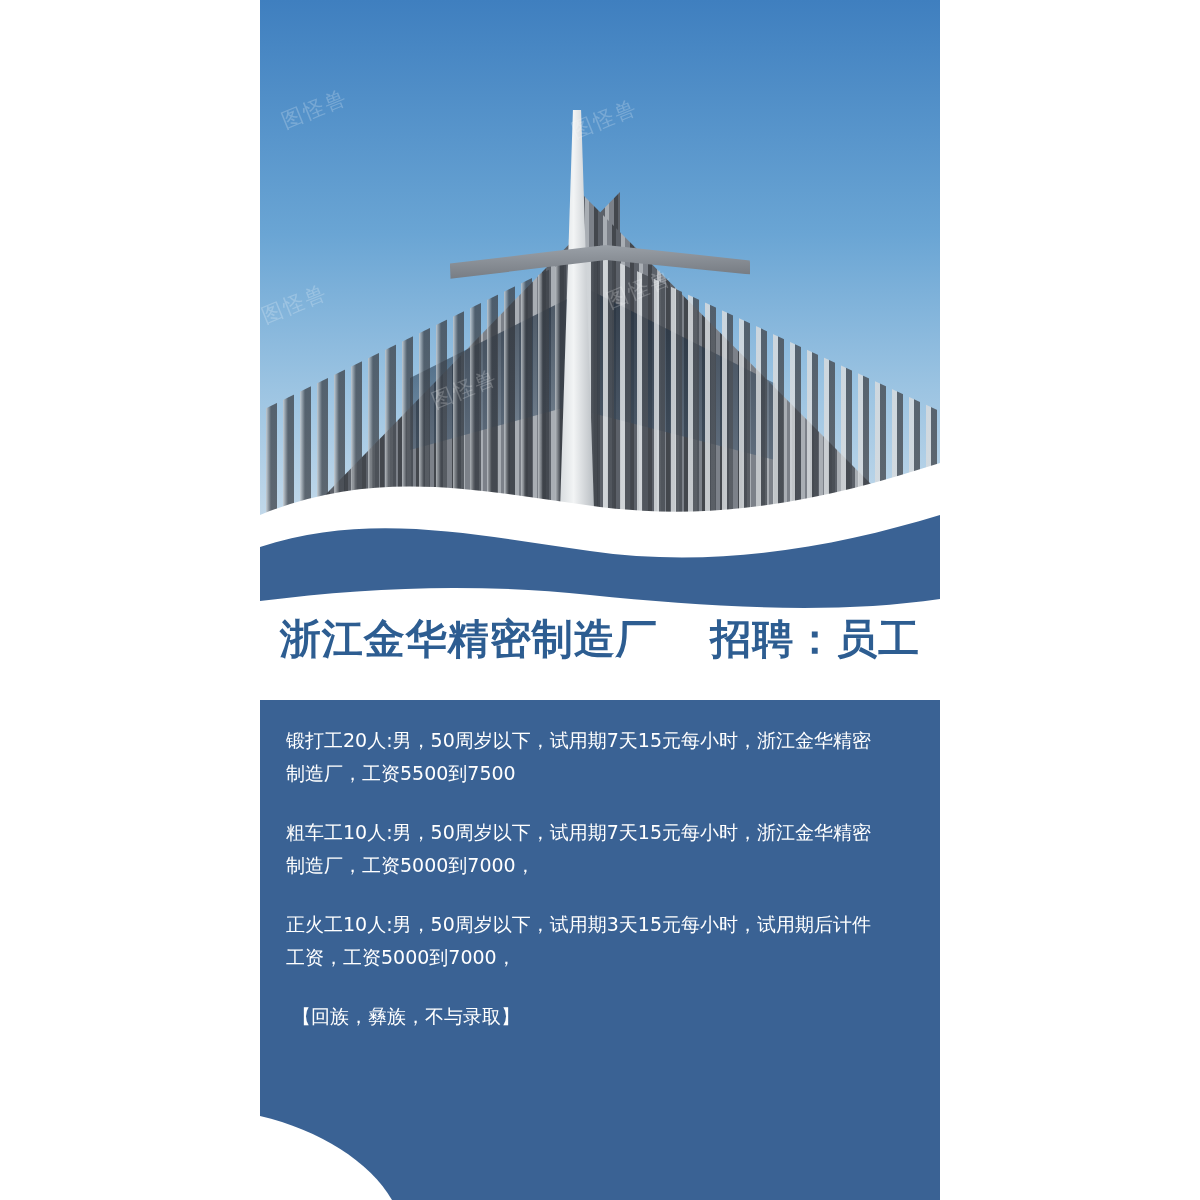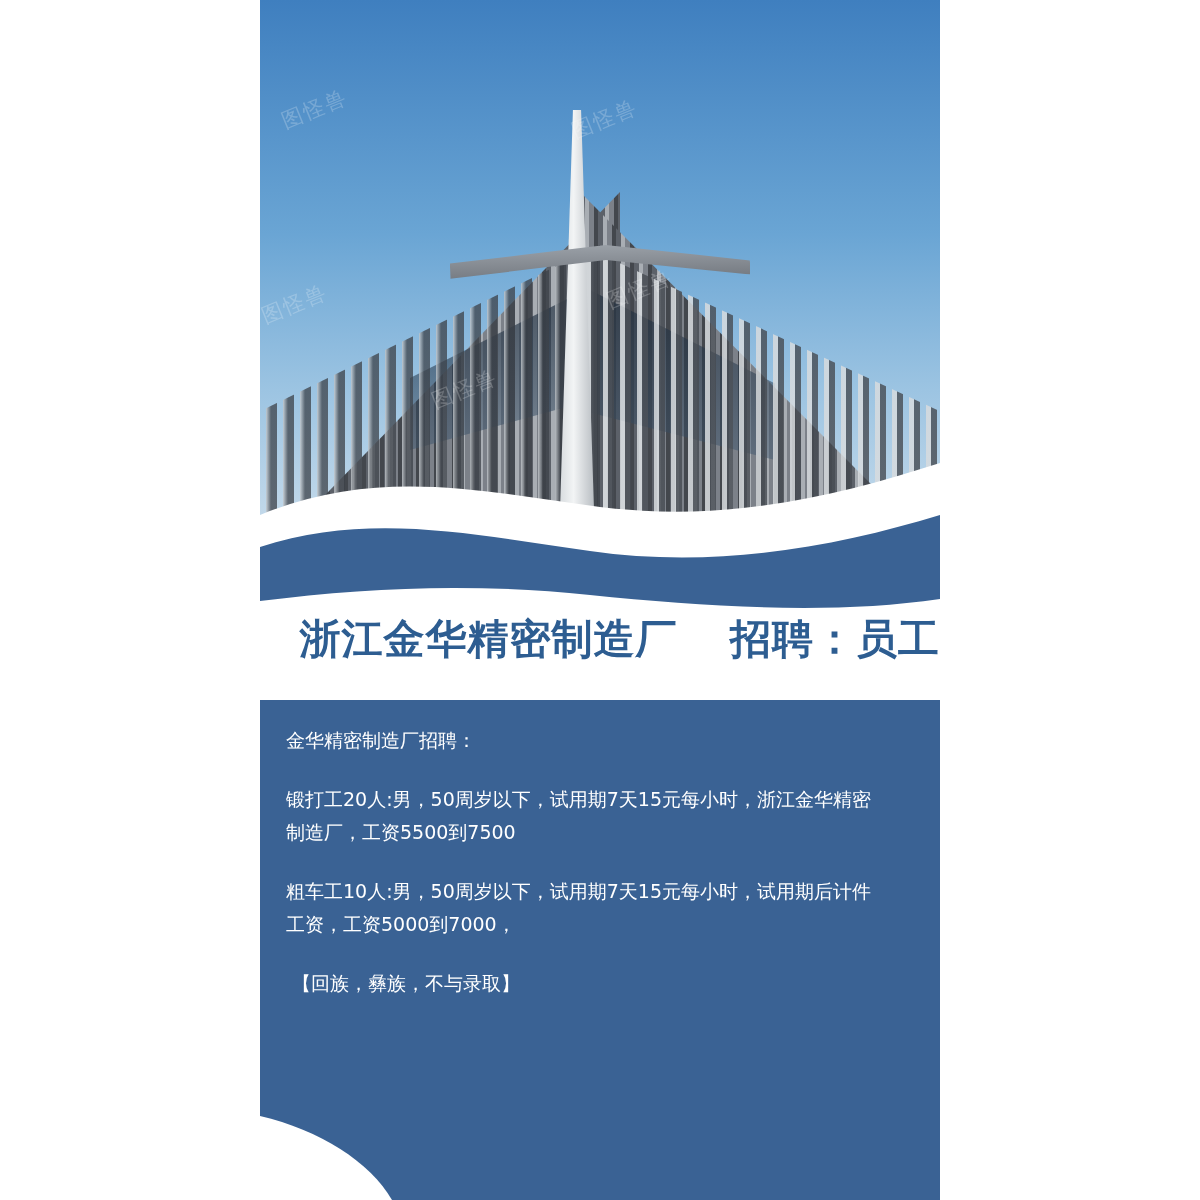--- a/index.html
+++ b/index.html
@@ -161,21 +161,21 @@
     width: 680px;
     height: 170px;
   }
 
   
   .headline {
     position: absolute;
     left: 0;
     top: 612px;
     width: 680px;
-    text-align: right;
+    text-align: center;
     color: #2d5d91;
     font-family: "DejaVu Sans", "Liberation Sans", sans-serif;
     font-weight: bold;
     font-size: 41px;
     letter-spacing: 1px;
     white-space: nowrap;
   }
   .headline .gap { display: inline-block; width: 22px; }
 
   
@@ -251,23 +251,23 @@
   </svg>
 
   <div class="headline">
     <span>浙江金华精密制造厂</span>
     <span class="gap"></span>
     <span>招聘：员工</span>
   </div>
 
   <div class="panel">
     <div class="panel-inner">
-      <p class="para">金华精密制造厂招聘：</p>
       <p class="para">锻打工20人:男，50周岁以下，试用期7天15元每小时，浙江金华精密制造厂，工资5500到7500</p>
-      <p class="para">粗车工10人:男，50周岁以下，试用期7天15元每小时，试用期后计件工资，工资5000到7000，</p>
+      <p class="para">粗车工10人:男，50周岁以下，试用期7天15元每小时，浙江金华精密制造厂，工资5000到7000，</p>
+      <p class="para">正火工10人:男，50周岁以下，试用期3天15元每小时，试用期后计件工资，工资5000到7000，</p>
       <p class="para note">【回族，彝族，不与录取】</p>
     </div>
 
     <svg class="bottom-curve" viewBox="0 0 200 110" preserveAspectRatio="none">
       <path d="M0,26 C60,40 110,72 132,110 L0,110 Z" fill="#ffffff"></path>
     </svg>
   </div>
 
 </div>
 

